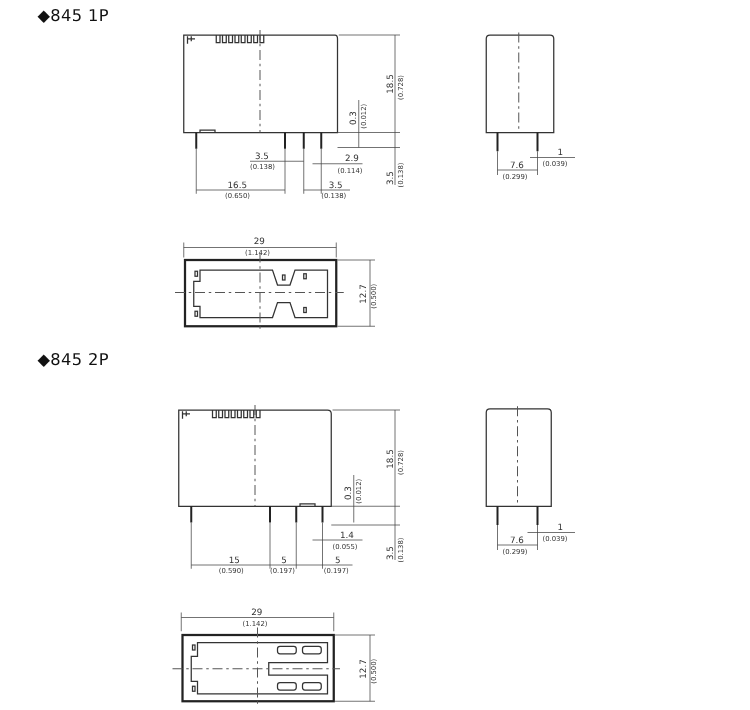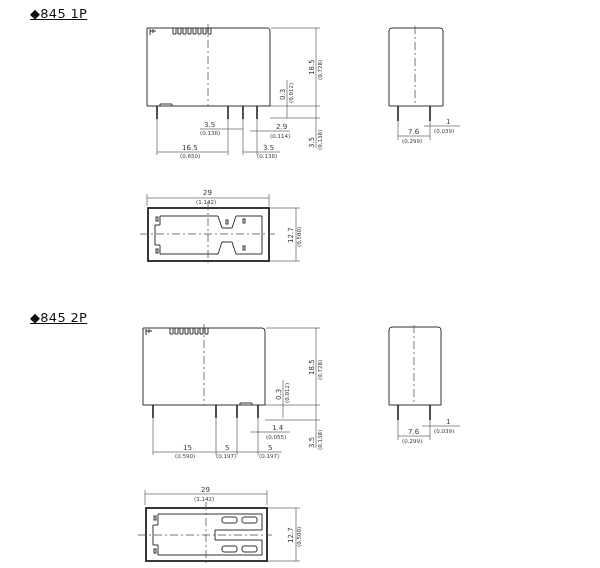--- a/index.html
+++ b/index.html
@@ -1,32 +1,32 @@
 <!DOCTYPE html>
 <html><head>
 <meta charset="utf-8">
 <style>
   html,body{margin:0;padding:0;background:#ffffff;}
   body{width:600px;height:568px;overflow:hidden;position:relative;font-family:"DejaVu Sans",sans-serif;color:#222;}
-  .title{position:absolute;font-size:13px;color:#111;letter-spacing:0.3px;text-decoration:underline;}
+  .title{position:absolute;font-size:13px;color:#111;letter-spacing:0.3px;}
   svg{position:absolute;left:0;top:0;}
   .ln{stroke:#333;stroke-width:1;fill:none;}
   .thk{stroke:#222;stroke-width:1.8;fill:none;}
   .dim{stroke:#444;stroke-width:0.6;fill:none;}
   .cl{stroke:#555;stroke-width:0.8;fill:none;stroke-dasharray:8 3 2 3;}
   .pin{stroke:#222;stroke-width:1.6;}
   text{font-family:"DejaVu Sans",sans-serif;fill:#333;}
   .t1{font-size:7px;}
   .t2{font-size:5.5px;}
 </style>
 </head>
 <body>
 
 <div class="title" style="left:30px;top:6px;">◆845 1P</div>
-<div class="title" style="left:30px;top:310px;">◆845 2P</div>
+<div class="title" style="left:30px;top:281px;">◆845 2P</div>
 
 <svg width="600" height="568" viewBox="0 0 600 568">
 
   <g>
     <path class="ln" d="M147,28 L268,28 Q270,28 270,31 L270,106 L147,106 Z"></path>
 
     <path class="ln" d="M150,29 v6 M150,31 h6 M153,29 v4"></path>
     <path class="ln" d="M173,28 v6 h3 v-6 M178,28 v6 h3 v-6 M183,28 v6 h3 v-6 M188,28 v6 h3 v-6 M193,28 v6 h3 v-6 M198,28 v6 h3 v-6 M203,28 v6 h3 v-6 M208,28 v6 h3 v-6"></path>
     <line class="cl" x1="208" y1="24" x2="208" y2="106"></line>
 

